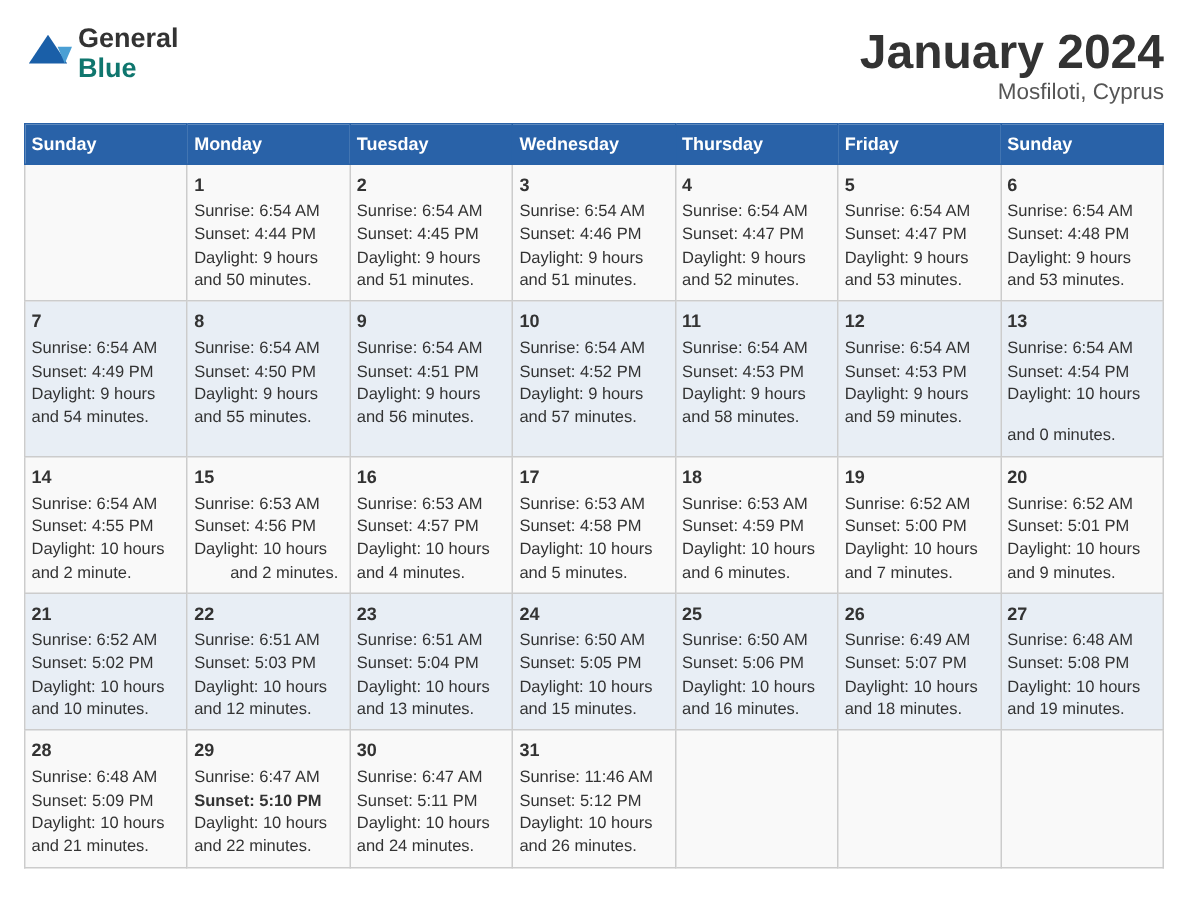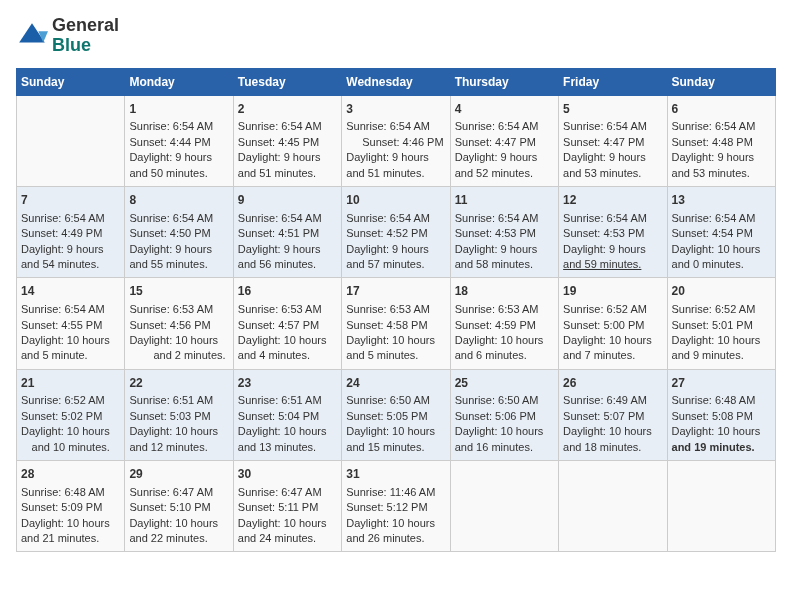--- a/index.html
+++ b/index.html
@@ -94,20 +94,24 @@
   <div class="logo">
     <svg class="logo-icon" viewBox="0 0 40 40">
       <polygon points="20,4 36,28 4,28" fill="#1a5fa8"></polygon>
       <polygon points="28,14 40,14 34,28" fill="#4a9fd4"></polygon>
     </svg>
     <div class="logo-text">
       <span class="logo-general">General</span>
       <span class="logo-blue">Blue</span>
     </div>
   </div>
+  <div class="title-block">
+    <div class="month-title">January 2024</div>
+    <div class="location">Mosfiloti, Cyprus</div>
+  </div>
 </div>
 
 <table>
   <thead>
     <tr>
     <th>Sunday</th>
         <th>Monday</th>
         <th>Tuesday</th>
         <th>Wednesday</th>
         <th>Thursday</th>
@@ -128,21 +132,21 @@
         <td>
           <span class="day-num">2</span>
           <span style="display: block;">Sunrise: 6:54 AM</span>
           <span style="display: block;">Sunset: 4:45 PM</span>
           <span style="display: block;">Daylight: 9 hours</span>
           <span style="display: block;">and 51 minutes.</span>
         </td>
         <td>
           <span class="day-num">3</span>
           <span style="display: block;">Sunrise: 6:54 AM</span>
-          <span style="display: block; margin-left: 16px;">Sunset: 4:46 PM</span>
+          <span style="display: block;">Sunset: 4:46 PM</span>
           <span style="display: block;">Daylight: 9 hours</span>
           <span style="display: block;">and 51 minutes.</span>
         </td>
         <td>
           <span class="day-num">4</span>
           <span style="display: block;">Sunrise: 6:54 AM</span>
           <span style="display: block;">Sunset: 4:47 PM</span>
           <span style="display: block;">Daylight: 9 hours</span>
           <span style="display: block;">and 52 minutes.</span>
         </td>
@@ -195,37 +199,37 @@
           <span style="display: block;">Sunrise: 6:54 AM</span>
           <span style="display: block;">Sunset: 4:53 PM</span>
           <span style="display: block;">Daylight: 9 hours</span>
           <span style="display: block;">and 58 minutes.</span>
         </td>
         <td>
           <span class="day-num">12</span>
           <span style="display: block;">Sunrise: 6:54 AM</span>
           <span style="display: block;">Sunset: 4:53 PM</span>
           <span style="display: block;">Daylight: 9 hours</span>
-          <span style="display: block; text-decoration: underline;">and 59 minutes.</span>
+          <span style="display: block;">and 59 minutes.</span>
         </td>
         <td>
           <span class="day-num">13</span>
           <span style="display: block;">Sunrise: 6:54 AM</span>
           <span style="display: block;">Sunset: 4:54 PM</span>
           <span style="display: block;">Daylight: 10 hours</span>
-          <span style="display: block;">and 0 minutes.</span>
+          <span style="display: block; margin-top: 12px;">and 0 minutes.</span>
         </td>
       </tr>
       <tr>
         <td>
           <span class="day-num">14</span>
           <span style="display: block;">Sunrise: 6:54 AM</span>
           <span style="display: block;">Sunset: 4:55 PM</span>
           <span style="display: block;">Daylight: 10 hours</span>
-          <span style="display: block;">and 5 minute.</span>
+          <span style="display: block;">and 2 minute.</span>
         </td>
         <td>
           <span class="day-num">15</span>
           <span style="display: block;">Sunrise: 6:53 AM</span>
           <span style="display: block;">Sunset: 4:56 PM</span>
           <span style="display: block;">Daylight: 10 hours</span>
           <span style="display: block; margin-left: 24px;">and 2 minutes.</span>
         </td>
         <td>
           <span class="day-num">16</span>
@@ -262,21 +266,21 @@
           <span style="display: block;">Daylight: 10 hours</span>
           <span style="display: block;">and 9 minutes.</span>
         </td>
       </tr>
       <tr>
         <td>
           <span class="day-num">21</span>
           <span style="display: block;">Sunrise: 6:52 AM</span>
           <span style="display: block;">Sunset: 5:02 PM</span>
           <span style="display: block;">Daylight: 10 hours</span>
-          <span style="display: block; text-align: center;">and 10 minutes.</span>
+          <span style="display: block;">and 10 minutes.</span>
         </td>
         <td>
           <span class="day-num">22</span>
           <span style="display: block;">Sunrise: 6:51 AM</span>
           <span style="display: block;">Sunset: 5:03 PM</span>
           <span style="display: block;">Daylight: 10 hours</span>
           <span style="display: block;">and 12 minutes.</span>
         </td>
         <td>
           <span class="day-num">23</span>
@@ -304,35 +308,35 @@
           <span style="display: block;">Sunrise: 6:49 AM</span>
           <span style="display: block;">Sunset: 5:07 PM</span>
           <span style="display: block;">Daylight: 10 hours</span>
           <span style="display: block;">and 18 minutes.</span>
         </td>
         <td>
           <span class="day-num">27</span>
           <span style="display: block;">Sunrise: 6:48 AM</span>
           <span style="display: block;">Sunset: 5:08 PM</span>
           <span style="display: block;">Daylight: 10 hours</span>
-          <span style="display: block; font-weight: bold;">and 19 minutes.</span>
+          <span style="display: block;">and 19 minutes.</span>
         </td>
       </tr>
       <tr>
         <td>
           <span class="day-num">28</span>
           <span style="display: block;">Sunrise: 6:48 AM</span>
           <span style="display: block;">Sunset: 5:09 PM</span>
           <span style="display: block;">Daylight: 10 hours</span>
           <span style="display: block;">and 21 minutes.</span>
         </td>
         <td>
           <span class="day-num">29</span>
           <span style="display: block;">Sunrise: 6:47 AM</span>
-          <span style="display: block;">Sunset: 5:10 PM</span>
+          <span style="display: block; font-weight: bold;">Sunset: 5:10 PM</span>
           <span style="display: block;">Daylight: 10 hours</span>
           <span style="display: block;">and 22 minutes.</span>
         </td>
         <td>
           <span class="day-num">30</span>
           <span style="display: block;">Sunrise: 6:47 AM</span>
           <span style="display: block;">Sunset: 5:11 PM</span>
           <span style="display: block;">Daylight: 10 hours</span>
           <span style="display: block;">and 24 minutes.</span>
         </td>

